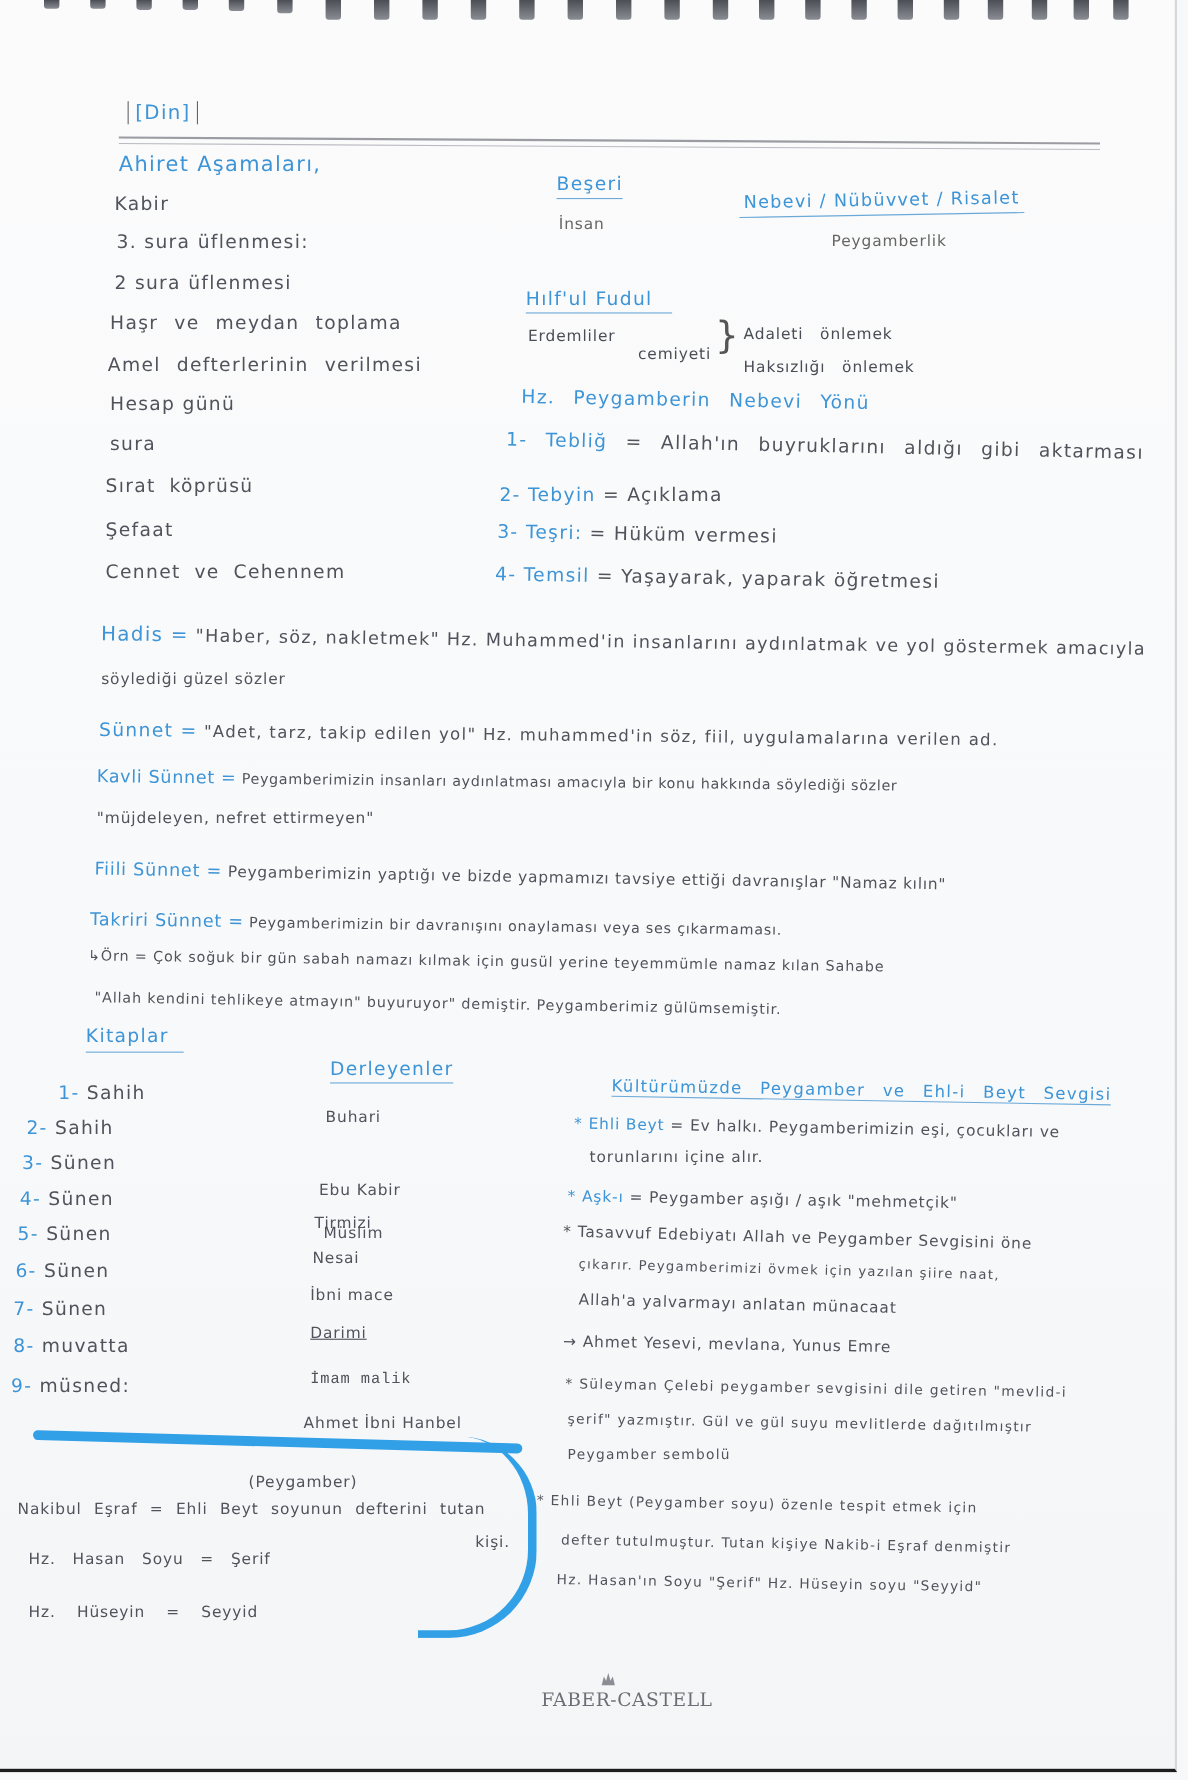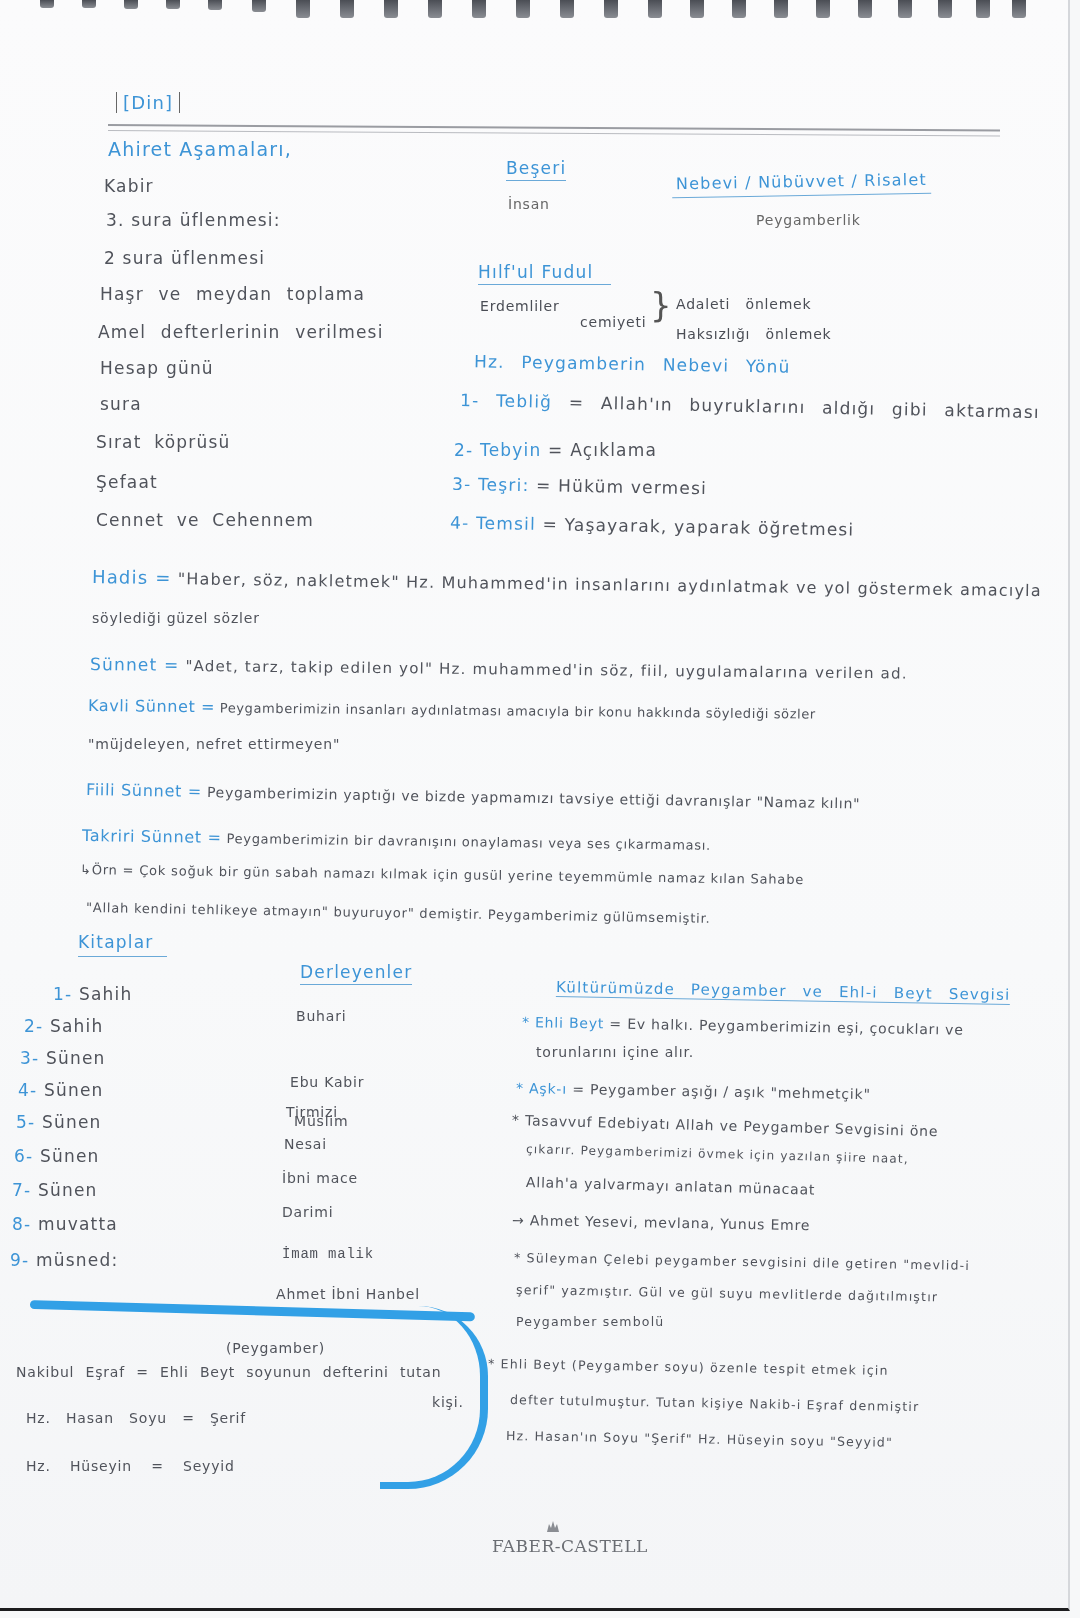--- a/index.html
+++ b/index.html
@@ -156,21 +156,21 @@
   <div class="abs t" style="left:12px;top:1214px;"><span class="blue">8-</span> <span>muvatta</span></div>
   <div class="abs t" style="left:10px;top:1250px;"><span class="blue">9-</span> <span>müsned:</span></div>
 
   <div class="abs t blue u" style="left:300px;top:962px;">Derleyenler</div>
   <div class="abs t sm" style="left:296px;top:1008px;">Buhari</div>
   <div class="abs t sm" style="left:294px;top:1065px;margin-top:48px;">Müslim</div>
   <div class="abs t sm" style="left:290px;top:1074px;">Ebu Kabir</div>
   <div class="abs t sm" style="left:286px;top:1104px;">Tirmizi</div>
   <div class="abs t sm" style="left:284px;top:1136px;">Nesai</div>
   <div class="abs t sm" style="left:282px;top:1170px;">İbni mace</div>
-  <div class="abs t sm" style="left:282px;top:1204px;">Darimi</div>
+  <div class="abs t sm" style="left:282px;top:1204px;text-decoration:underline;">Darimi</div>
   <div class="abs t sm" style="left:282px;top:1246px;font-family:Liberation Mono, monospace;">İmam malik</div>
   <div class="abs t sm" style="left:276px;top:1286px;">Ahmet İbni Hanbel</div>
 
   <div class="abs t blue" style="left:556px;top:982px;font-size:15px;word-spacing:10px;border-bottom:1.5px solid #6aa9d8;transform:rotate(1deg);">Kültürümüzde Peygamber ve Ehl-i Beyt Sevgisi</div>
   <div class="abs t sm" style="left:522px;top:1014px;transform:rotate(1deg);transform-origin:left;">
     <span class="blue">* Ehli Beyt</span>
     <span>= Ev halkı. Peygamberimizin eşi, çocukları ve</span>
   </div>
   <div class="abs t sm" style="left:536px;top:1044px;">torunlarını içine alır.</div>
   <div class="abs t sm" style="left:516px;top:1080px;transform:rotate(1deg);transform-origin:left;">

